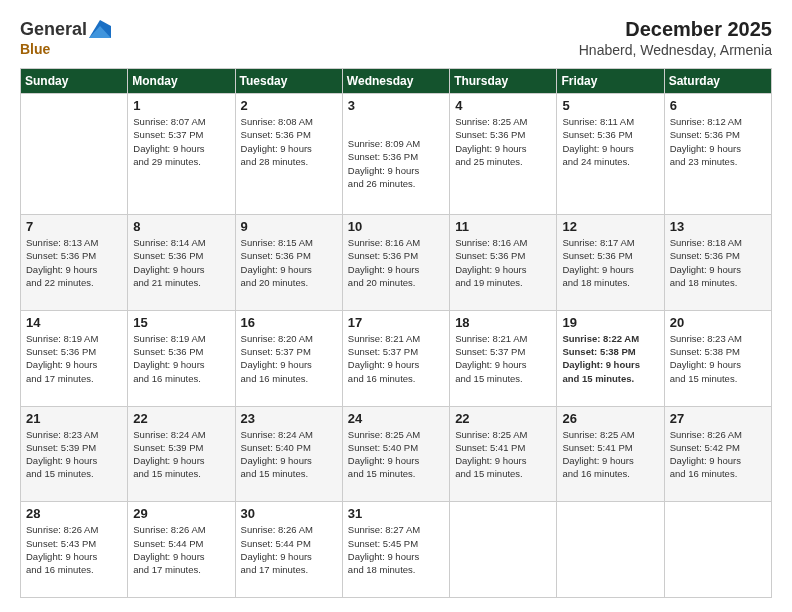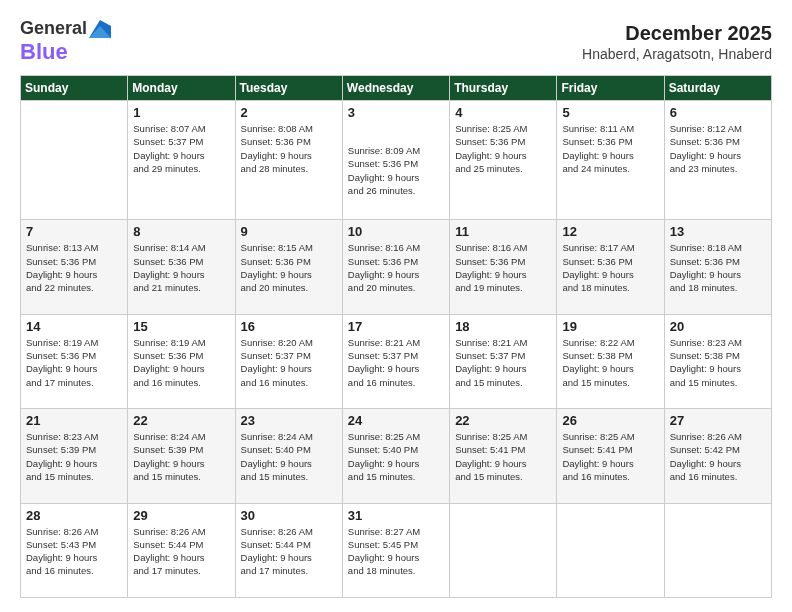--- a/index.html
+++ b/index.html
@@ -31,23 +31,23 @@
     .logo-text {
       display: flex;
       align-items: center;
     }
     .logo-general {
       font-size: 18px;
       font-weight: bold;
       color: #333;
     }
     .logo-blue {
-      font-size: 22px;
-      font-weight: bold;
-      color: #8b5cf6;
+      font-size: 14px;
+      font-weight: bold;
+      color: #a16207;
     }
     .logo-icon {
       width: 22px;
       height: 18px;
       margin-left: 2px;
     }
     .title-block {
       text-align: right;
     }
     .month-title {
@@ -116,21 +116,21 @@
           <polygon points="0,18 22,18 22,6 11,0" fill="#1a6fc4"></polygon>
           <polygon points="0,18 22,18 11,6" fill="#5aafee" opacity="0.6"></polygon>
         </svg>
       </div>
       <div>
         <span class="logo-blue">Blue</span>
       </div>
     </div>
     <div class="title-block">
       <div class="month-title">December 2025</div>
-      <div class="location">Hnaberd, Aragatsotn, Hnaberd</div>
+      <div class="location">Hnaberd, Wednesday, Armenia</div>
     </div>
   </div>
 
   <table class="calendar">
     <thead>
       <tr>
         <th>Sunday</th>
         <th>Monday</th>
         <th>Tuesday</th>
         <th>Wednesday</th>
@@ -267,21 +267,21 @@
           </td>
           <td>
             <span class="day-num">18</span>
             <div class="day-info" style="white-space: pre-line;">Sunrise: 8:21 AM
 Sunset: 5:37 PM
 Daylight: 9 hours
 and 15 minutes.</div>
           </td>
           <td>
             <span class="day-num">19</span>
-            <div class="day-info" style="white-space: pre-line;">Sunrise: 8:22 AM
+            <div class="day-info" style="white-space: pre-line; font-weight: bold;">Sunrise: 8:22 AM
 Sunset: 5:38 PM
 Daylight: 9 hours
 and 15 minutes.</div>
           </td>
           <td>
             <span class="day-num">20</span>
             <div class="day-info" style="white-space: pre-line;">Sunrise: 8:23 AM
 Sunset: 5:38 PM
 Daylight: 9 hours
 and 15 minutes.</div>

